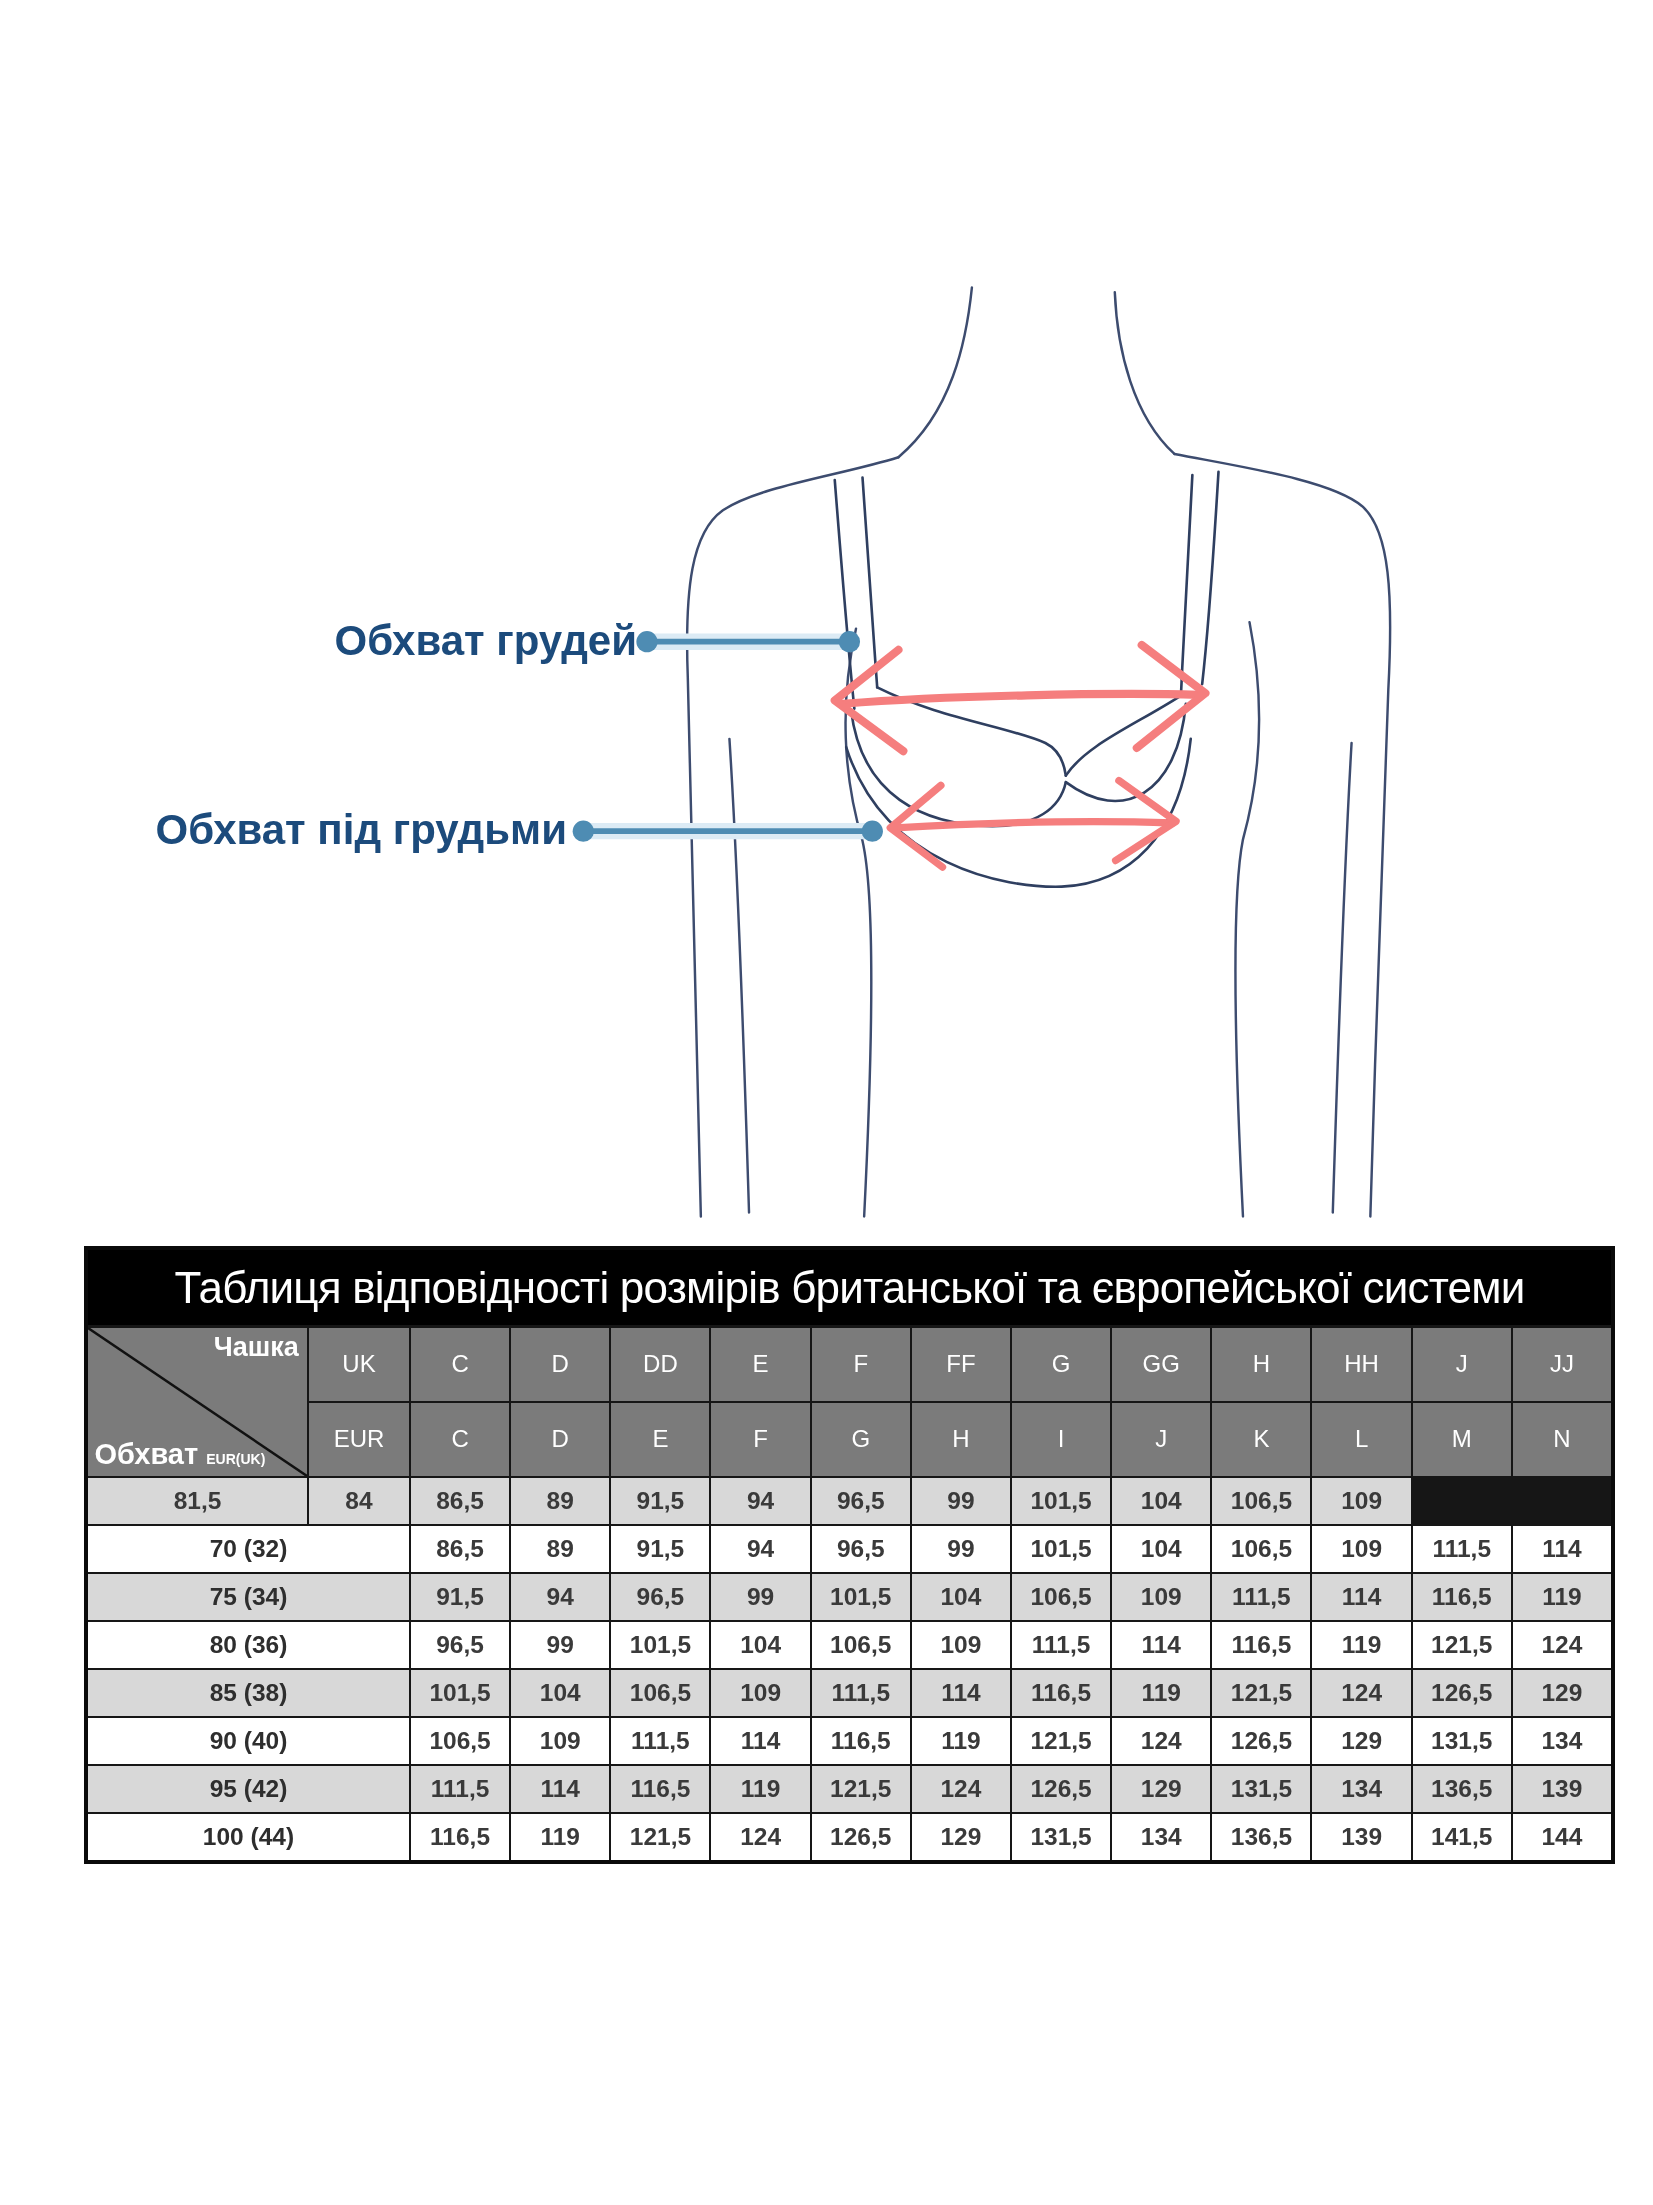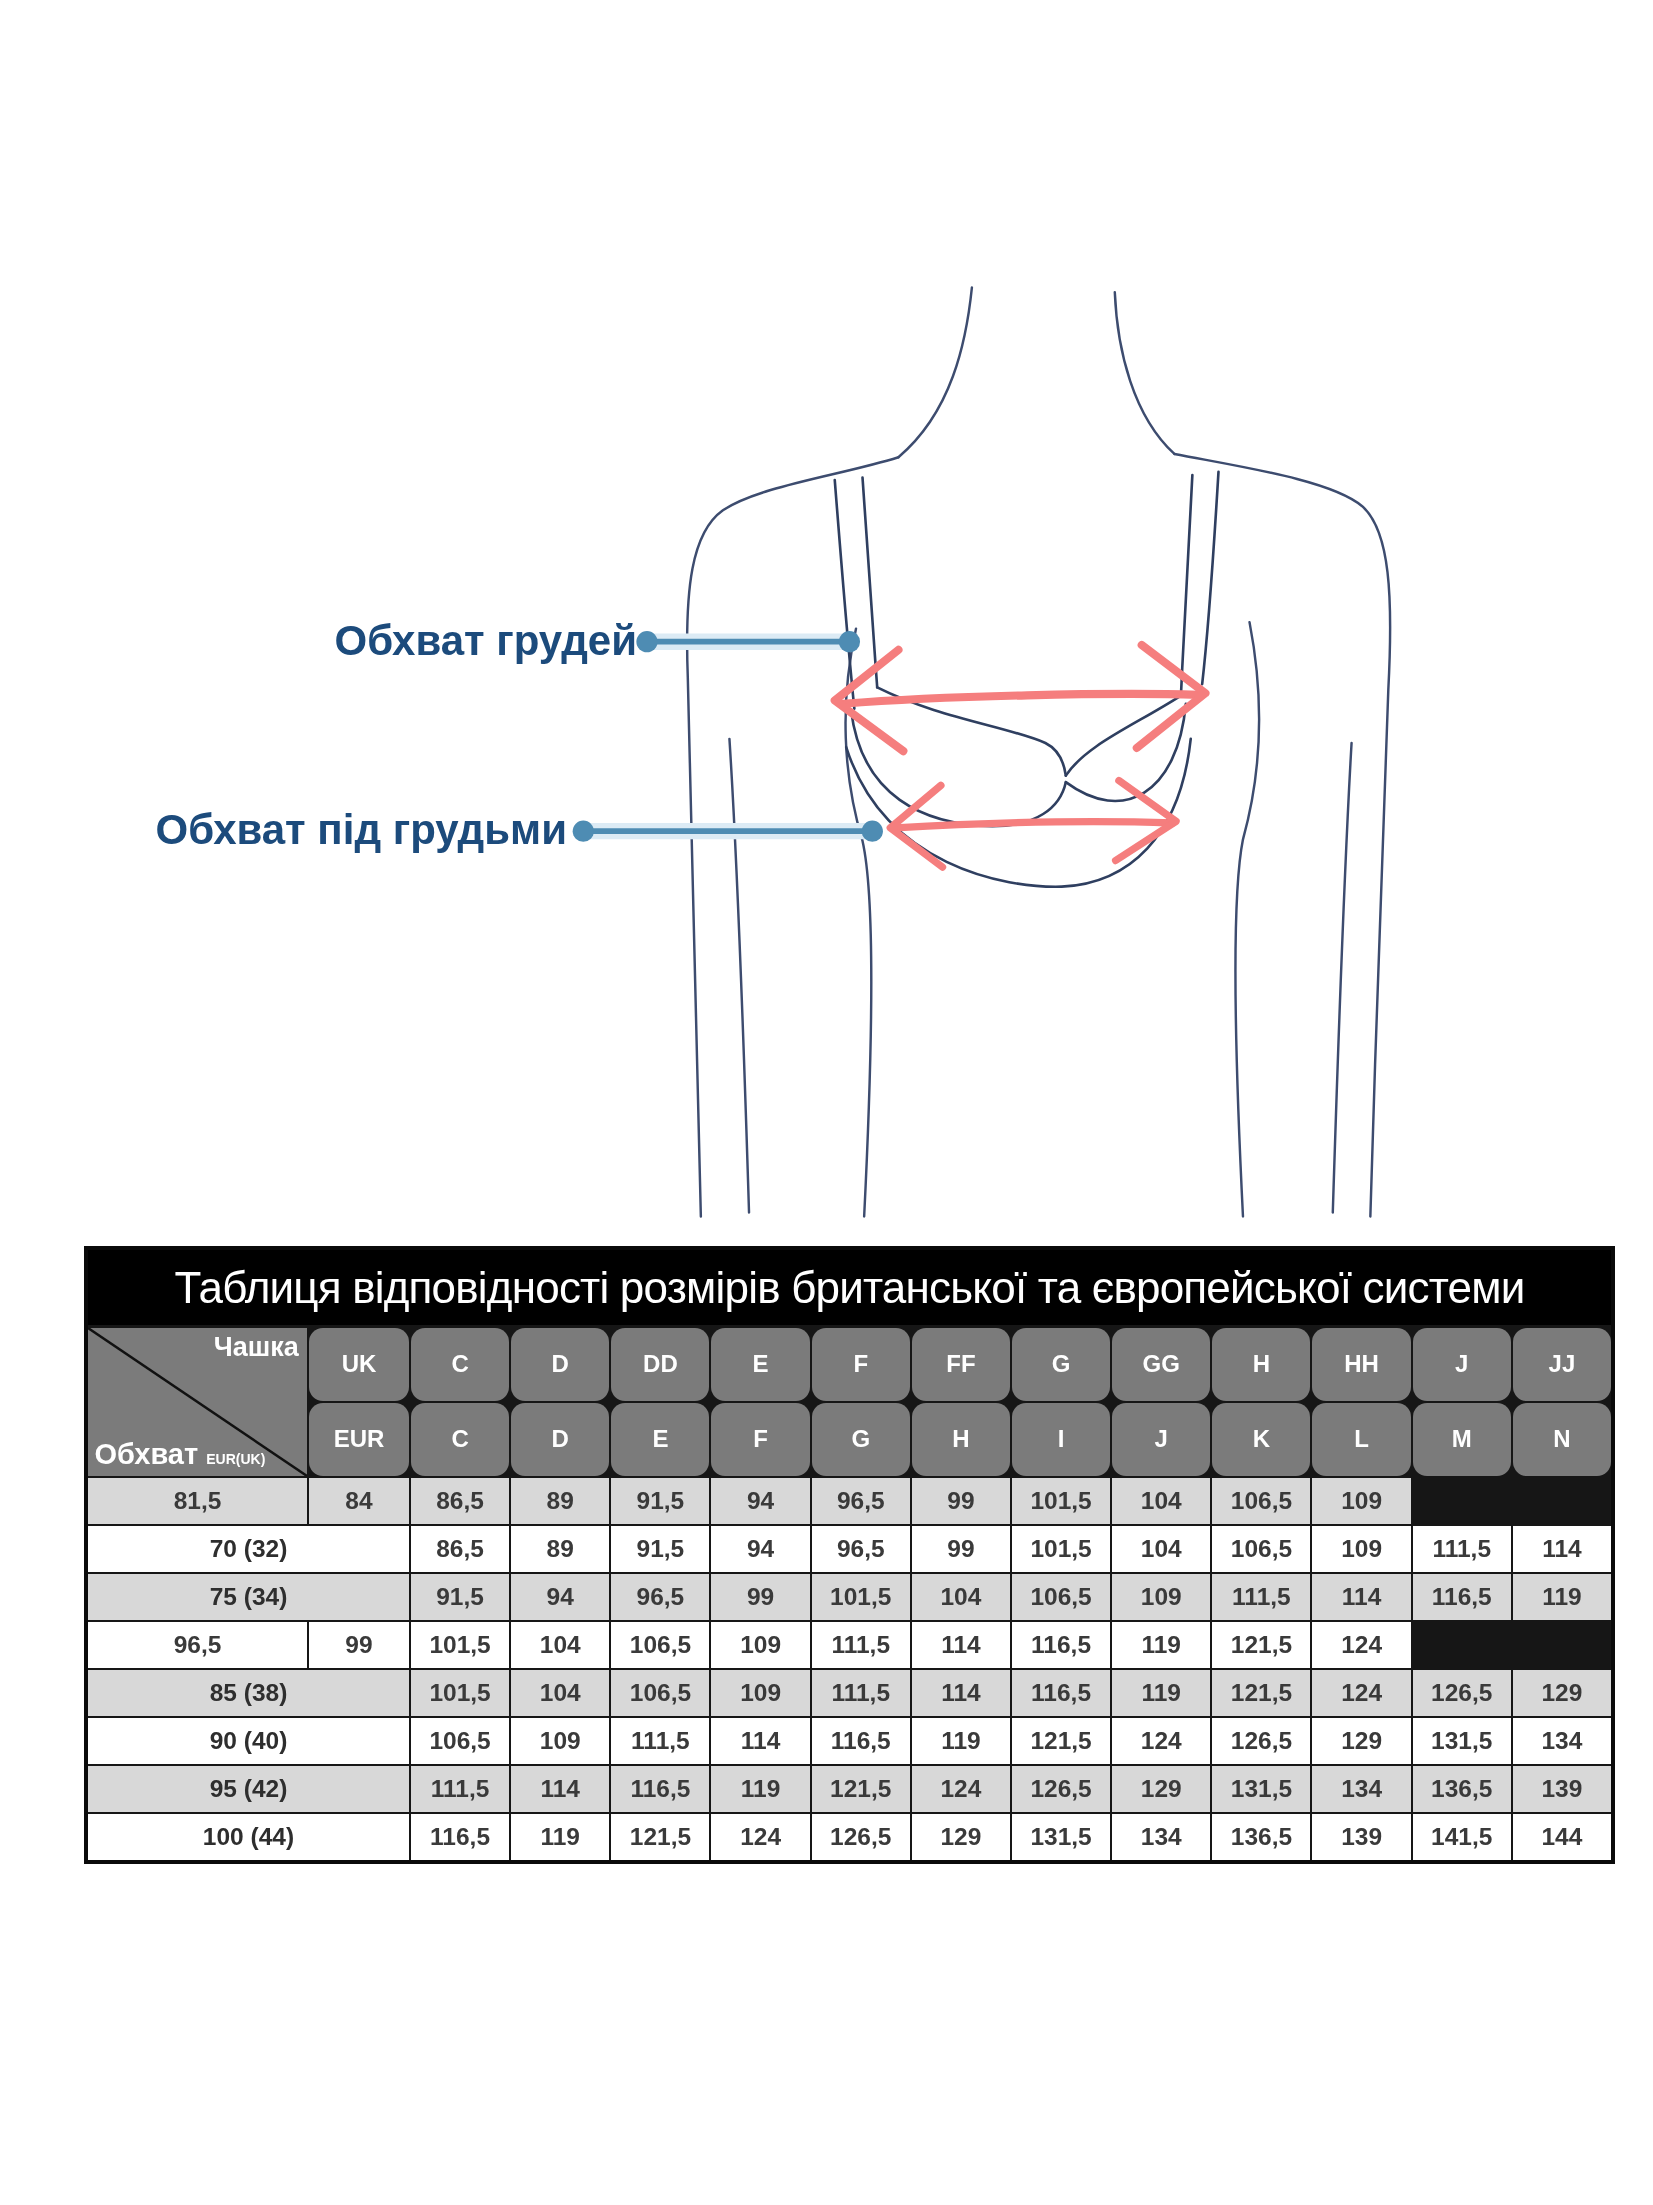--- a/index.html
+++ b/index.html
@@ -61,22 +61,21 @@
   .cell {
     display: flex;
     align-items: center;
     justify-content: center;
     overflow: hidden;
   }
   .hcell {
     background: #7b7b7b;
     color: #ffffff;
     font-size: 24px;
-    font-weight: 700;
-    border-radius: 14px;
+    font-weight: 400;
   }
   .corner {
     position: relative;
     grid-column: 1;
     grid-row: 1 / span 2;
     background: #7b7b7b;
     color: #ffffff;
   }
   .corner .diag { position: absolute; left: 0; top: 0; width: 100%; height: 100%; }
   .corner .diag line { stroke: #111111; stroke-width: 2.5px; }
@@ -226,20 +225,21 @@
         <div class="cell vcell g">96,5</div>
         <div class="cell vcell g">99</div>
         <div class="cell vcell g">101,5</div>
         <div class="cell vcell g">104</div>
         <div class="cell vcell g">106,5</div>
         <div class="cell vcell g">109</div>
         <div class="cell vcell g">111,5</div>
         <div class="cell vcell g">114</div>
         <div class="cell vcell g">116,5</div>
         <div class="cell vcell g">119</div>
+        <div class="cell rlabel w">80 (36)</div>
         <div class="cell vcell w">96,5</div>
         <div class="cell vcell w">99</div>
         <div class="cell vcell w">101,5</div>
         <div class="cell vcell w">104</div>
         <div class="cell vcell w">106,5</div>
         <div class="cell vcell w">109</div>
         <div class="cell vcell w">111,5</div>
         <div class="cell vcell w">114</div>
         <div class="cell vcell w">116,5</div>
         <div class="cell vcell w">119</div>

